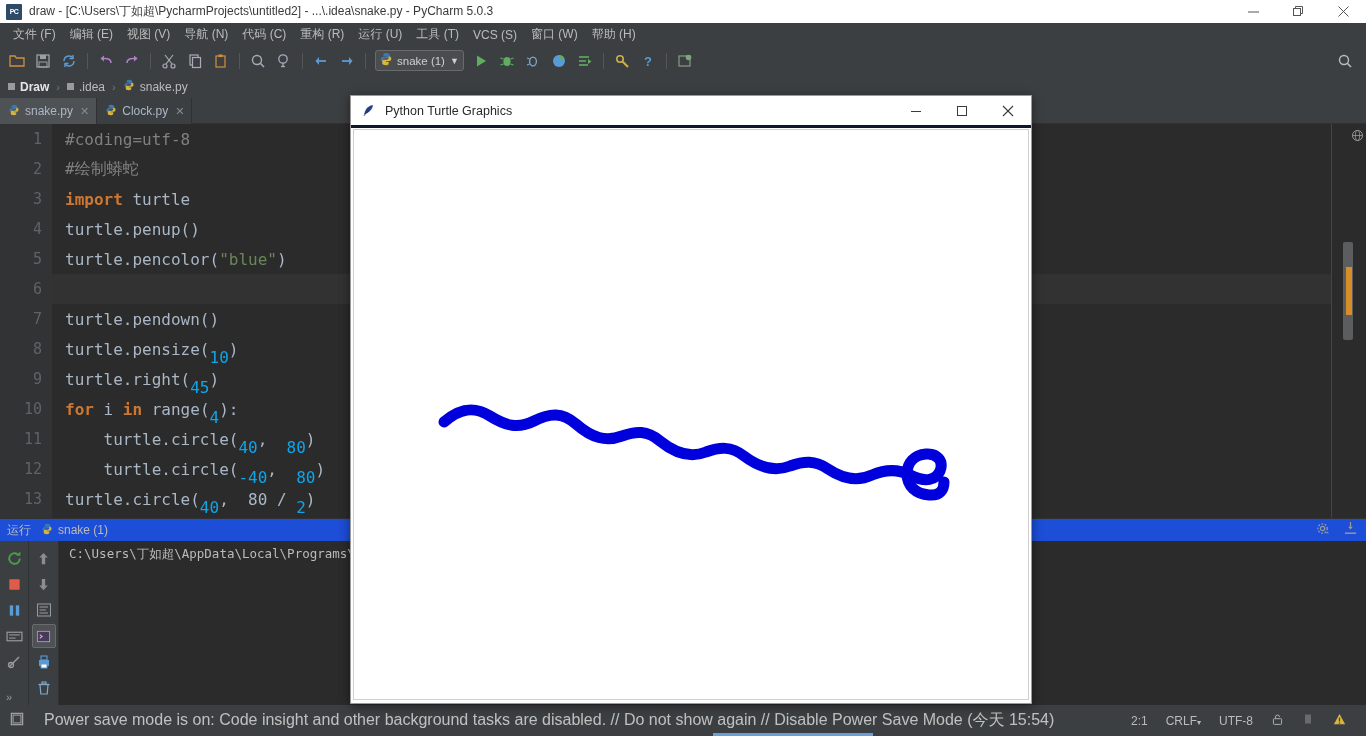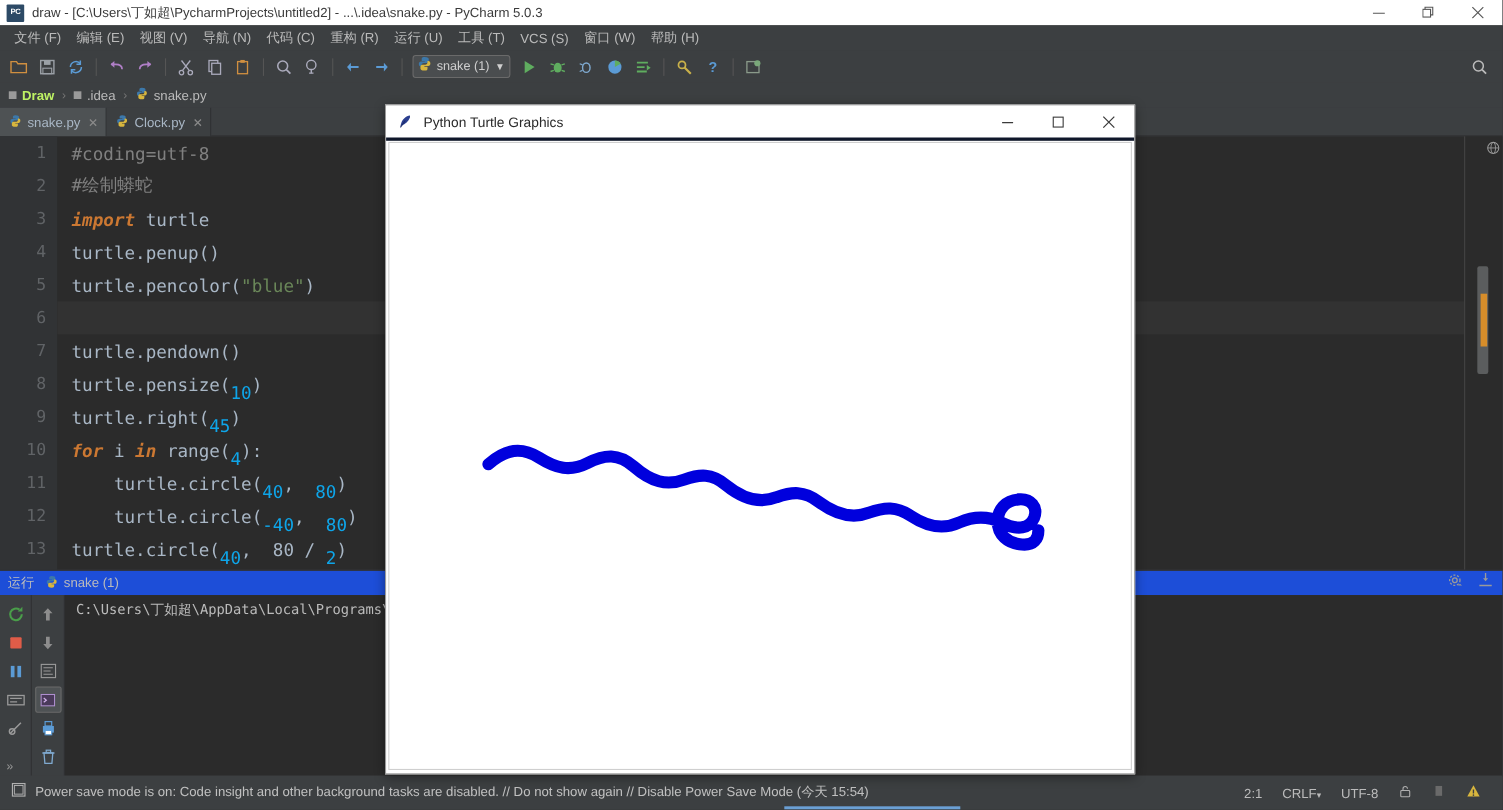--- a/index.html
+++ b/index.html
@@ -56,21 +56,21 @@
   }
   .runcfg-label { font-size: 11.5px; color: #cfcfcf; margin: 0 5px 0 4px; white-space: nowrap; }
   .search-right { margin-left: auto; margin-right: 10px; }
 
   
   .breadcrumb {
     position: absolute; top: 75px; left: 0; width: 1366px; height: 23px;
     background: #3c3f41; display: flex; align-items: center; padding-left: 8px;
   }
   .crumb { display: flex; align-items: center; font-size: 12px; color: #bbbbbb; }
-  .crumb.bold { font-weight: bold; color: #bef264; }
+  .crumb.bold { font-weight: bold; color: #e5e5e5; }
   .crumb-sq { width: 7px; height: 7px; background: #9a9a9a; margin-right: 5px; }
   .crumb-sep { margin: 0 7px; color: #777; font-size: 11px; }
 
   
   .tabs {
     position: absolute; top: 98px; left: 0; width: 1366px; height: 26px;
     background: #3c3f41; display: flex; align-items: flex-end;
   }
   .tab {
     height: 26px; display: flex; align-items: center; padding: 0 7px 0 8px;
@@ -98,21 +98,21 @@
     position: absolute; top: 0; left: 52px; right: 35px; height: 394px;
     overflow: hidden;
   }
   .code-line {
     height: 30px; display: flex; align-items: center;
     padding-left: 13px; font-family: "DejaVu Sans Mono", monospace;
     font-size: 16px; white-space: pre; color: #a9b7c6;
   }
   .code-line.caret { background: #323232; flex-direction: column; }
   .tok-comment { color: #808080; }
-  .tok-kw { color: #cc7832; font-weight: bold; font-style: italic; }
+  .tok-kw { color: #cc7832; font-weight: bold; }
   .tok-str { color: #6a8759; }
   .tok-num { color: #0ea5e9; margin-top: 16px; }
   .tok-plain { color: #a9b7c6; }
   .editor-right-pane {
     position: absolute; top: 0; right: 0; width: 35px; height: 394px;
     background: #2b2b2b; border-left: 1px solid #444;
   }
   .marker-scroll {
     position: absolute; right: 12px; top: 0; width: 12px; height: 394px;
   }
@@ -166,21 +166,21 @@
 
   
   .statusbar {
     position: absolute; top: 705px; left: 0; width: 1366px; height: 31px;
     background: #3c3f41; display: flex; align-items: center;
   }
   .sb-expand {
     position: absolute; top: -14px; left: 6px; font-size: 11px; color: #9a9a9a;
   }
   .sb-left { display: flex; align-items: center; padding-left: 10px; }
-  .sb-msg { font-size: 12px; color: #c0c0c0; margin-left: 8px; white-space: nowrap; }
+  .sb-msg { font-size: 16px; color: #c0c0c0; margin-left: 20px; white-space: nowrap; }
   .sb-right { margin-left: auto; display: flex; align-items: center; padding-right: 10px; }
   .sb-item { font-size: 12px; color: #bbbbbb; margin: 0 9px; white-space: nowrap; }
   .sb-progress {
     position: absolute; left: 713px; top: 28px; width: 160px; height: 3px; background: #6a9fd4;
   }
 
   
   .turtlewin {
     position: absolute; top: 95px; left: 350px; width: 682px; height: 609px;
     background: #ffffff; border: 1px solid #9a9a9a;

